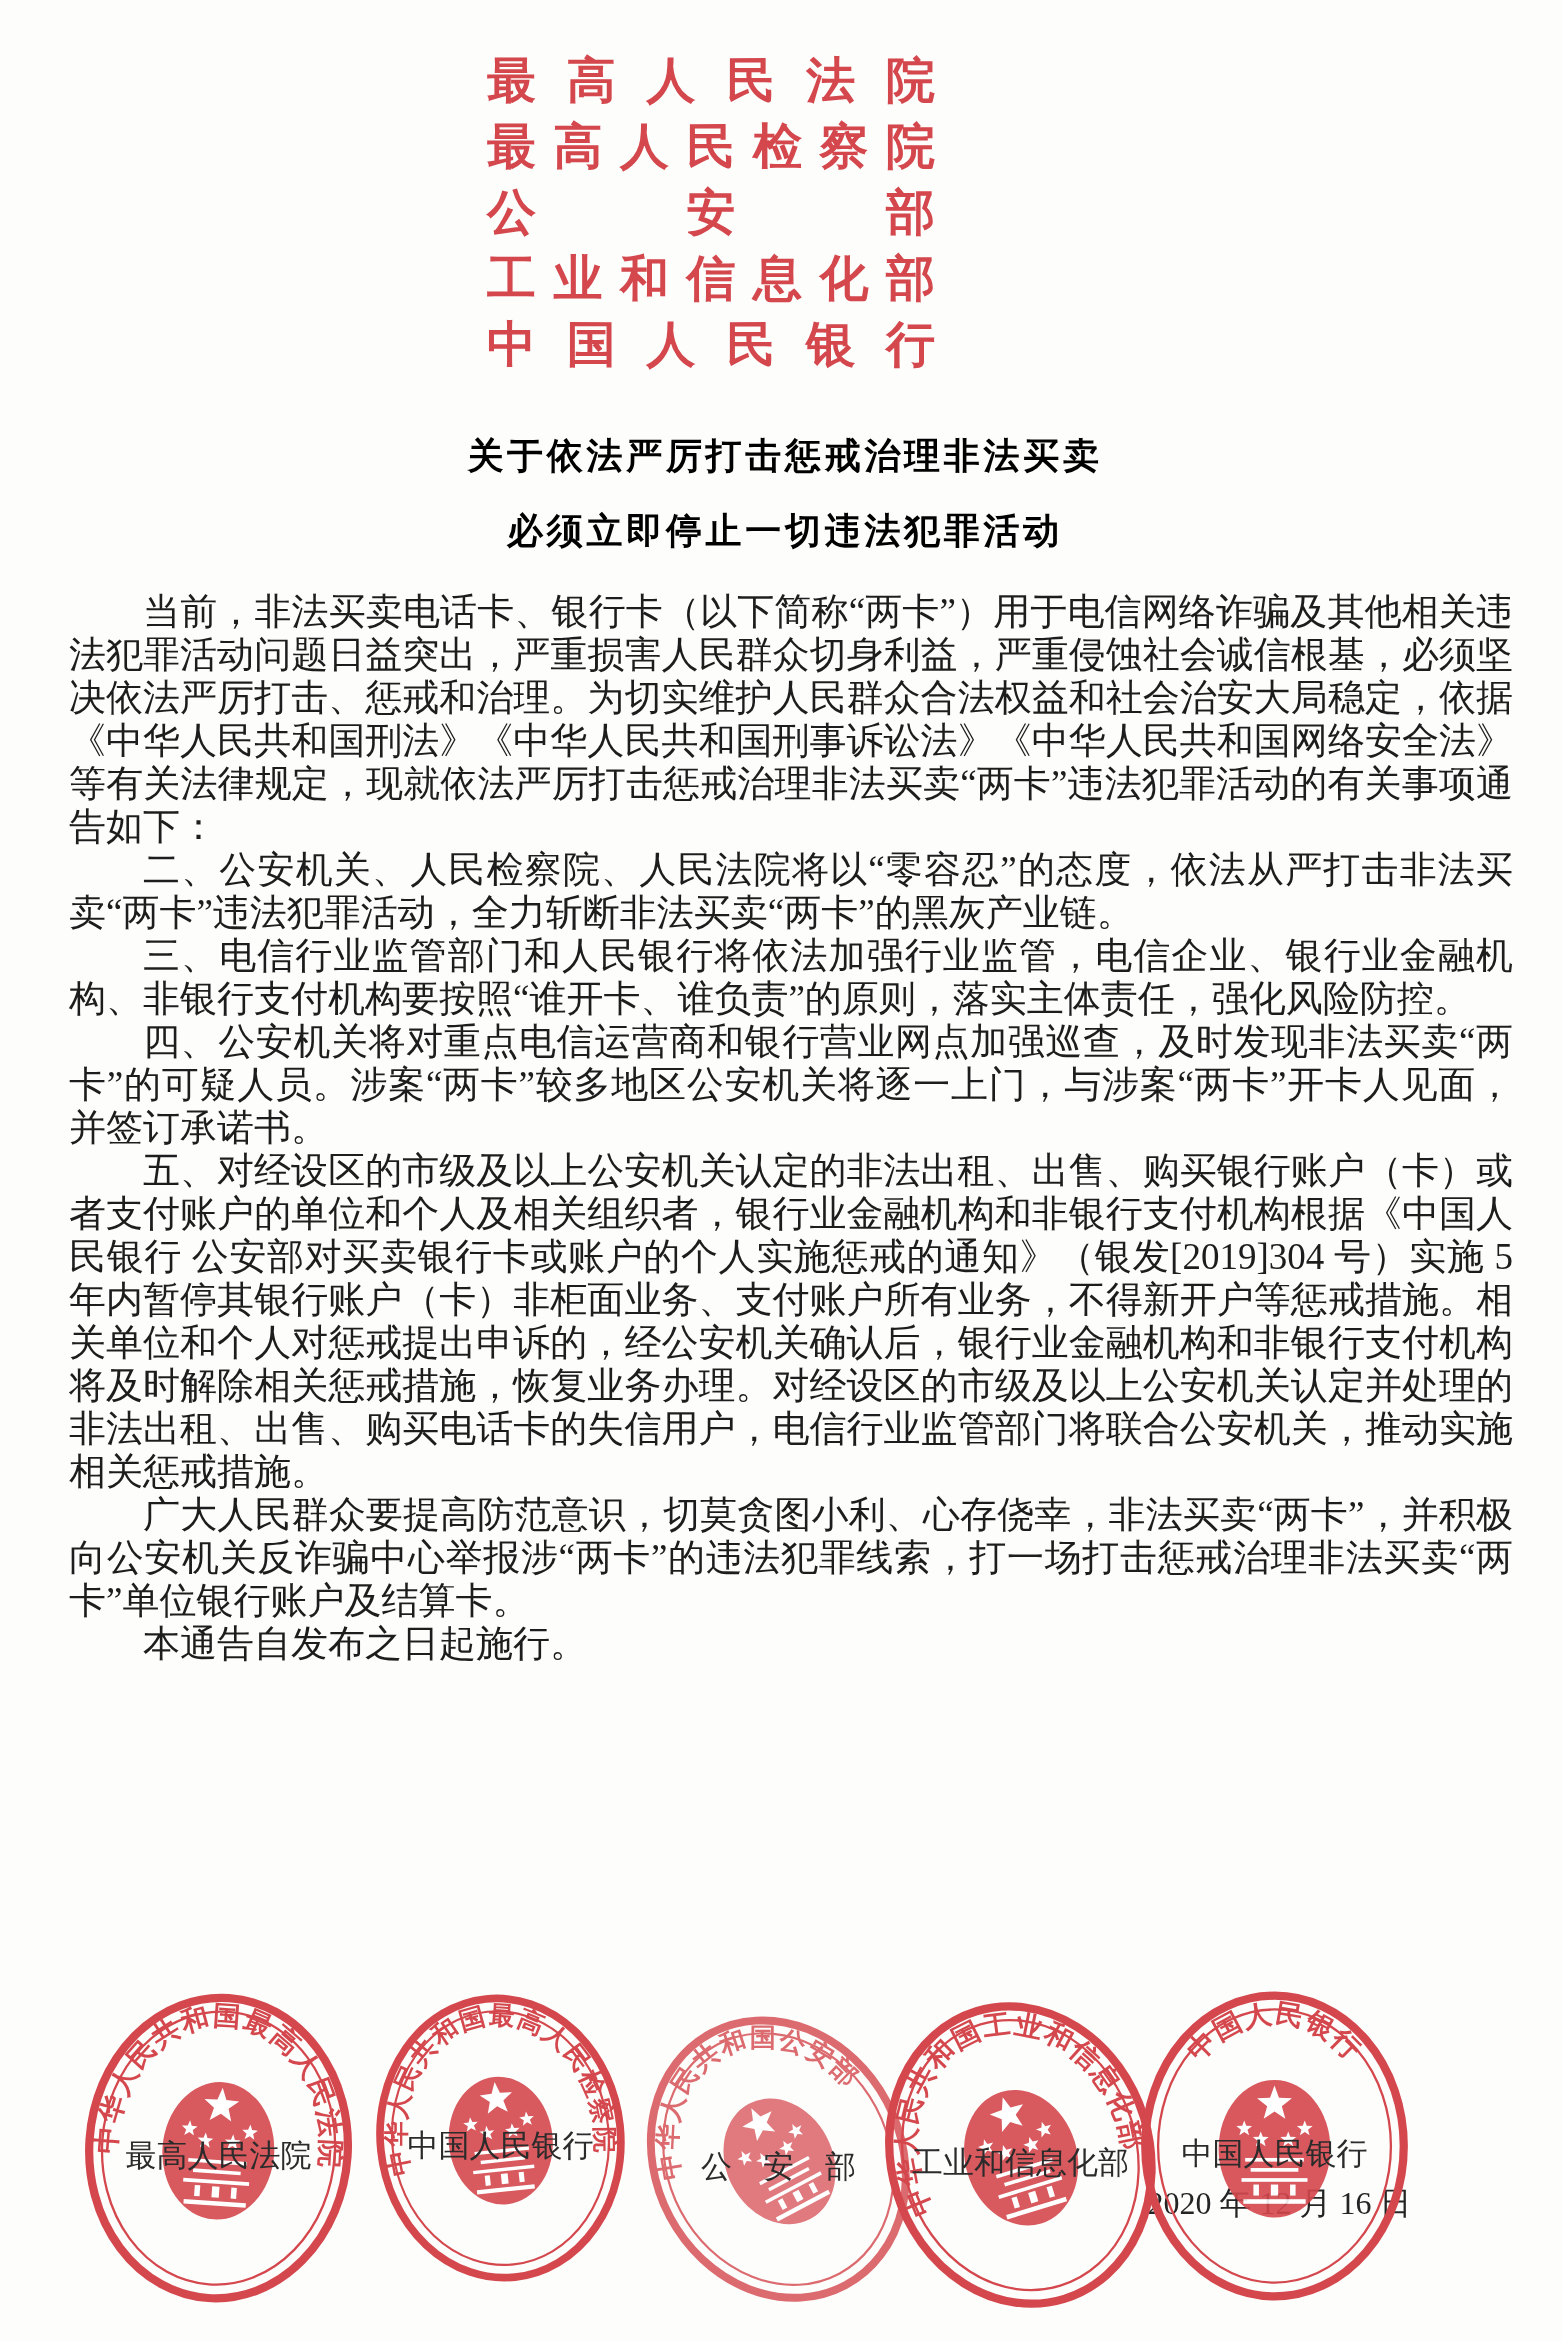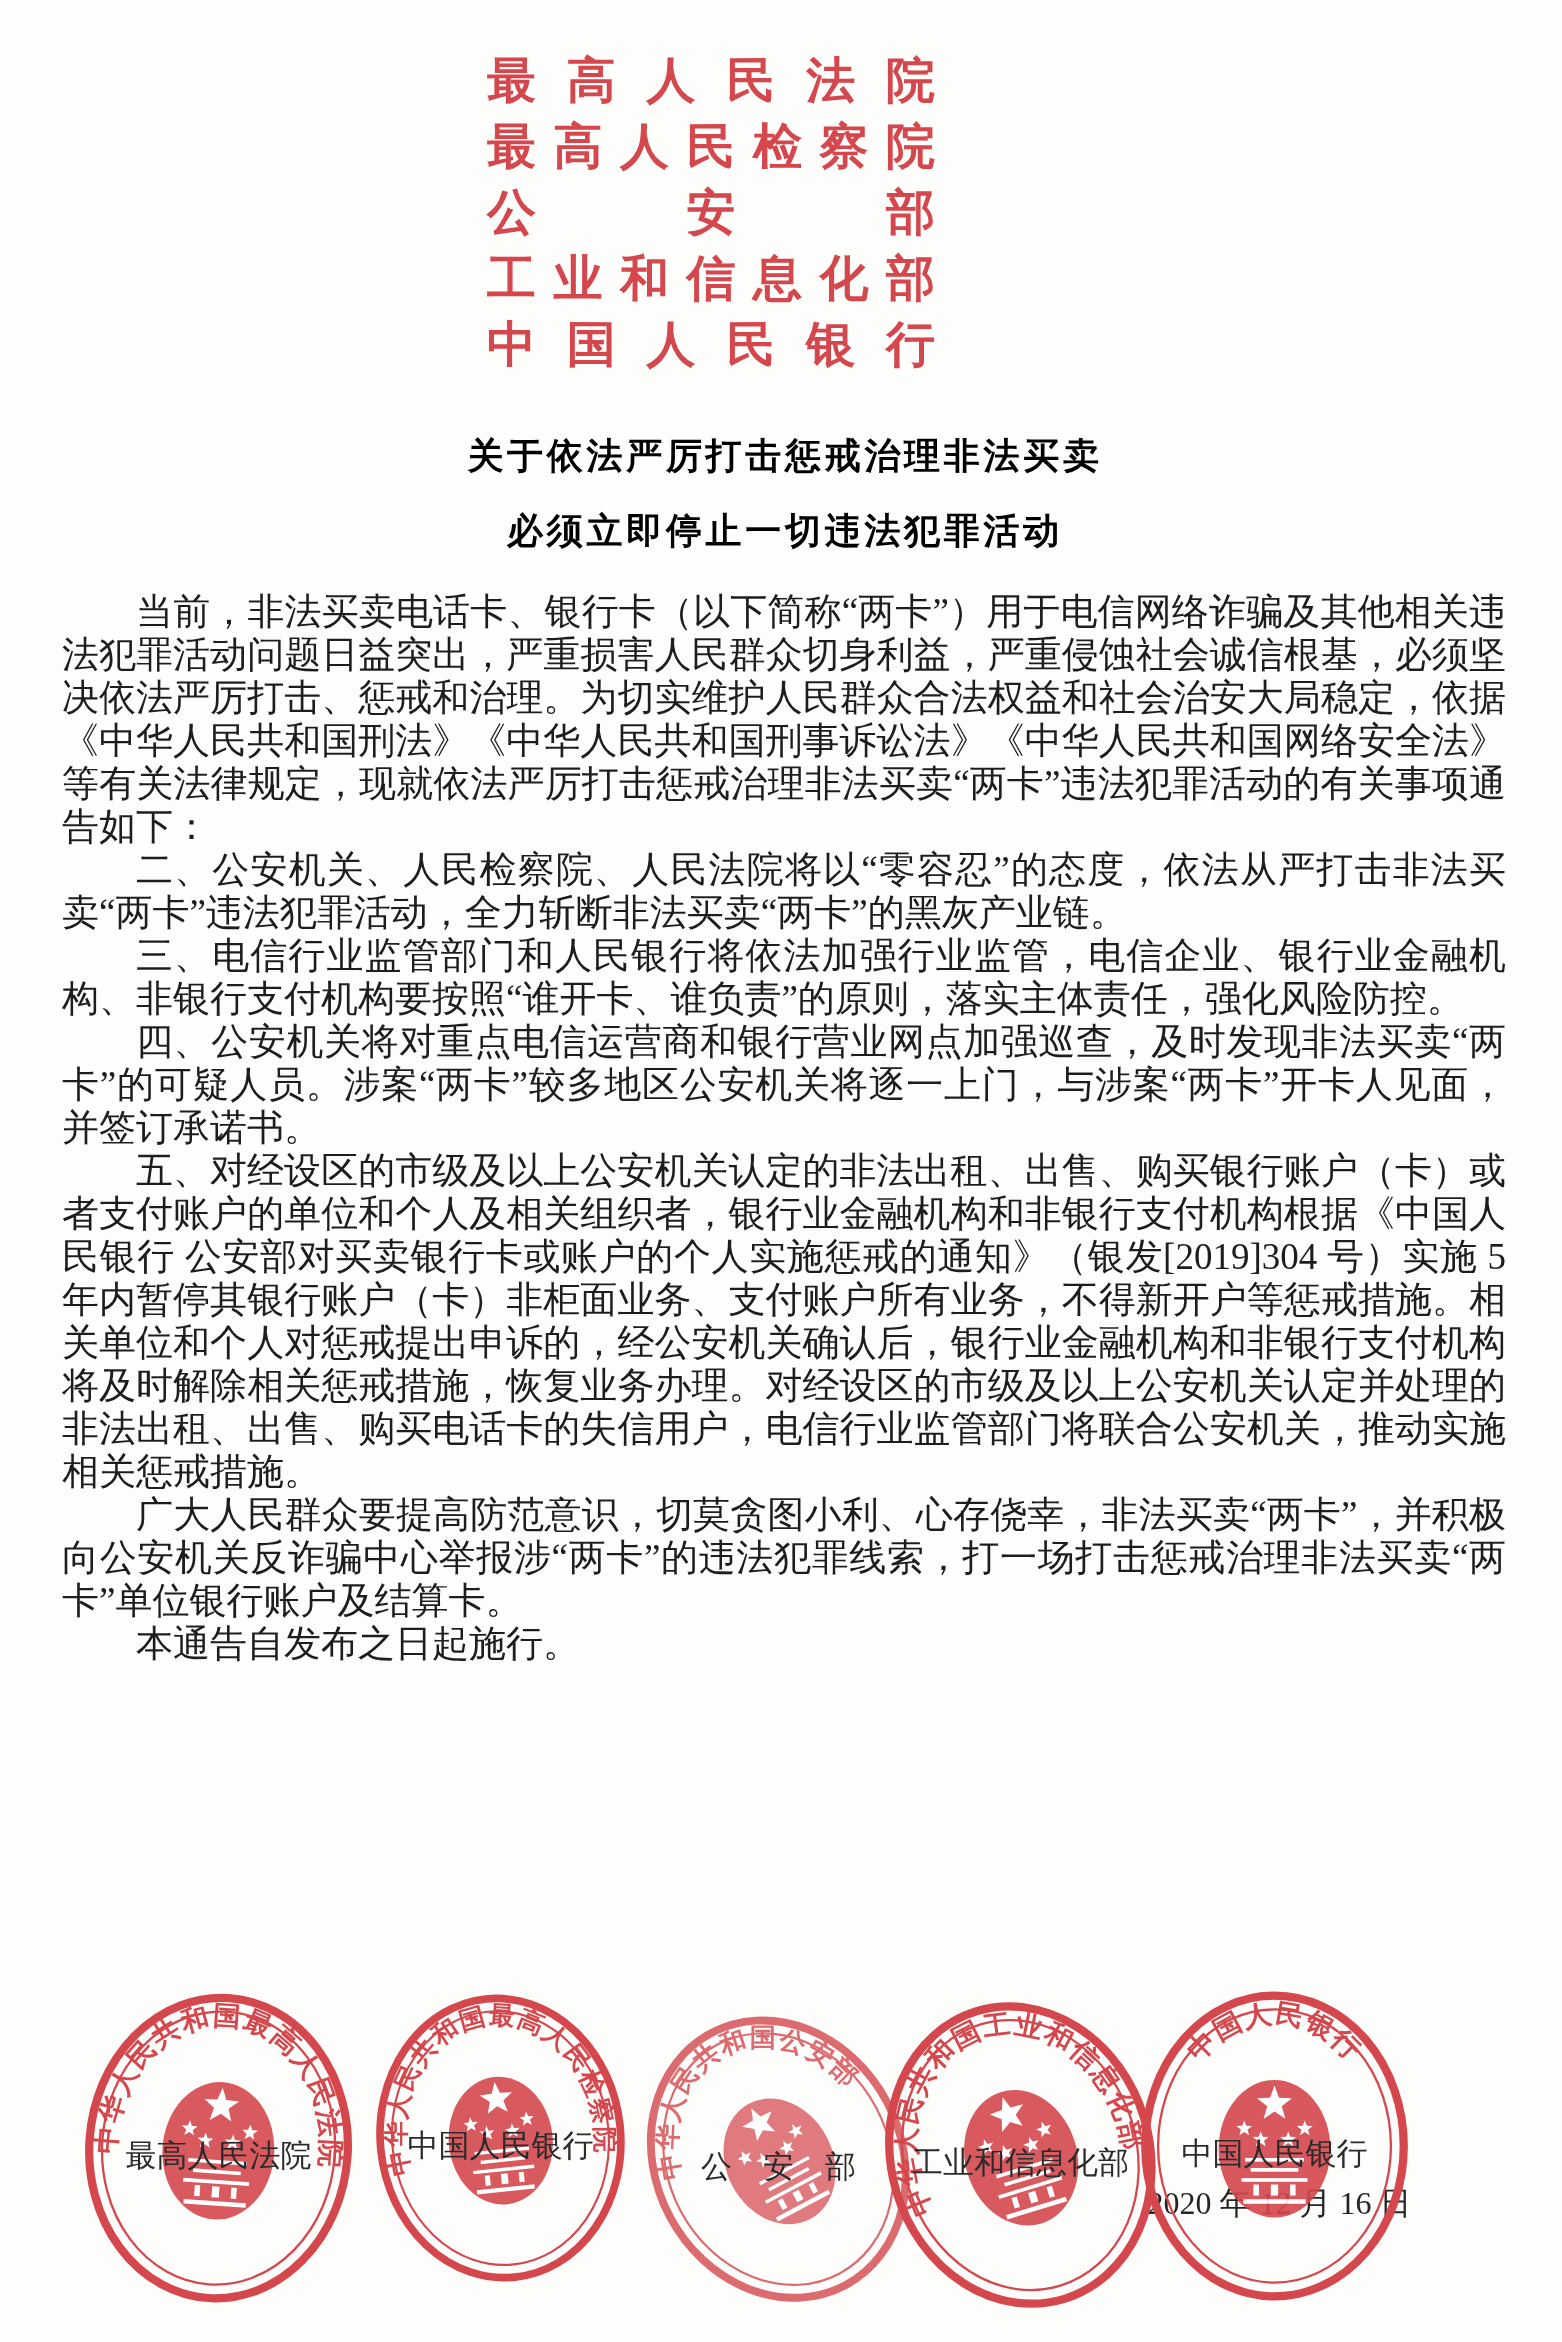--- a/index.html
+++ b/index.html
@@ -25,21 +25,21 @@
   
   .title{
     position:absolute;left:0;top:415px;width:1562px;
     margin:4px;text-align:center;
     font-size:36px;font-weight:900;letter-spacing:3.7px;
     line-height:75px;color:#000000;
   }
   .title-line{display:block;}
   
   .body{
-    position:absolute;left:62px;top:590px;width:1444px;
+    position:absolute;left:69px;top:590px;width:1444px;
   }
   .para{
     margin:0;
     font-size:37px;line-height:43px;
     text-align:justify;text-justify:inter-ideograph;
     text-indent:2em;
     color:#1d1d1d;
   }
   
   .seals{

